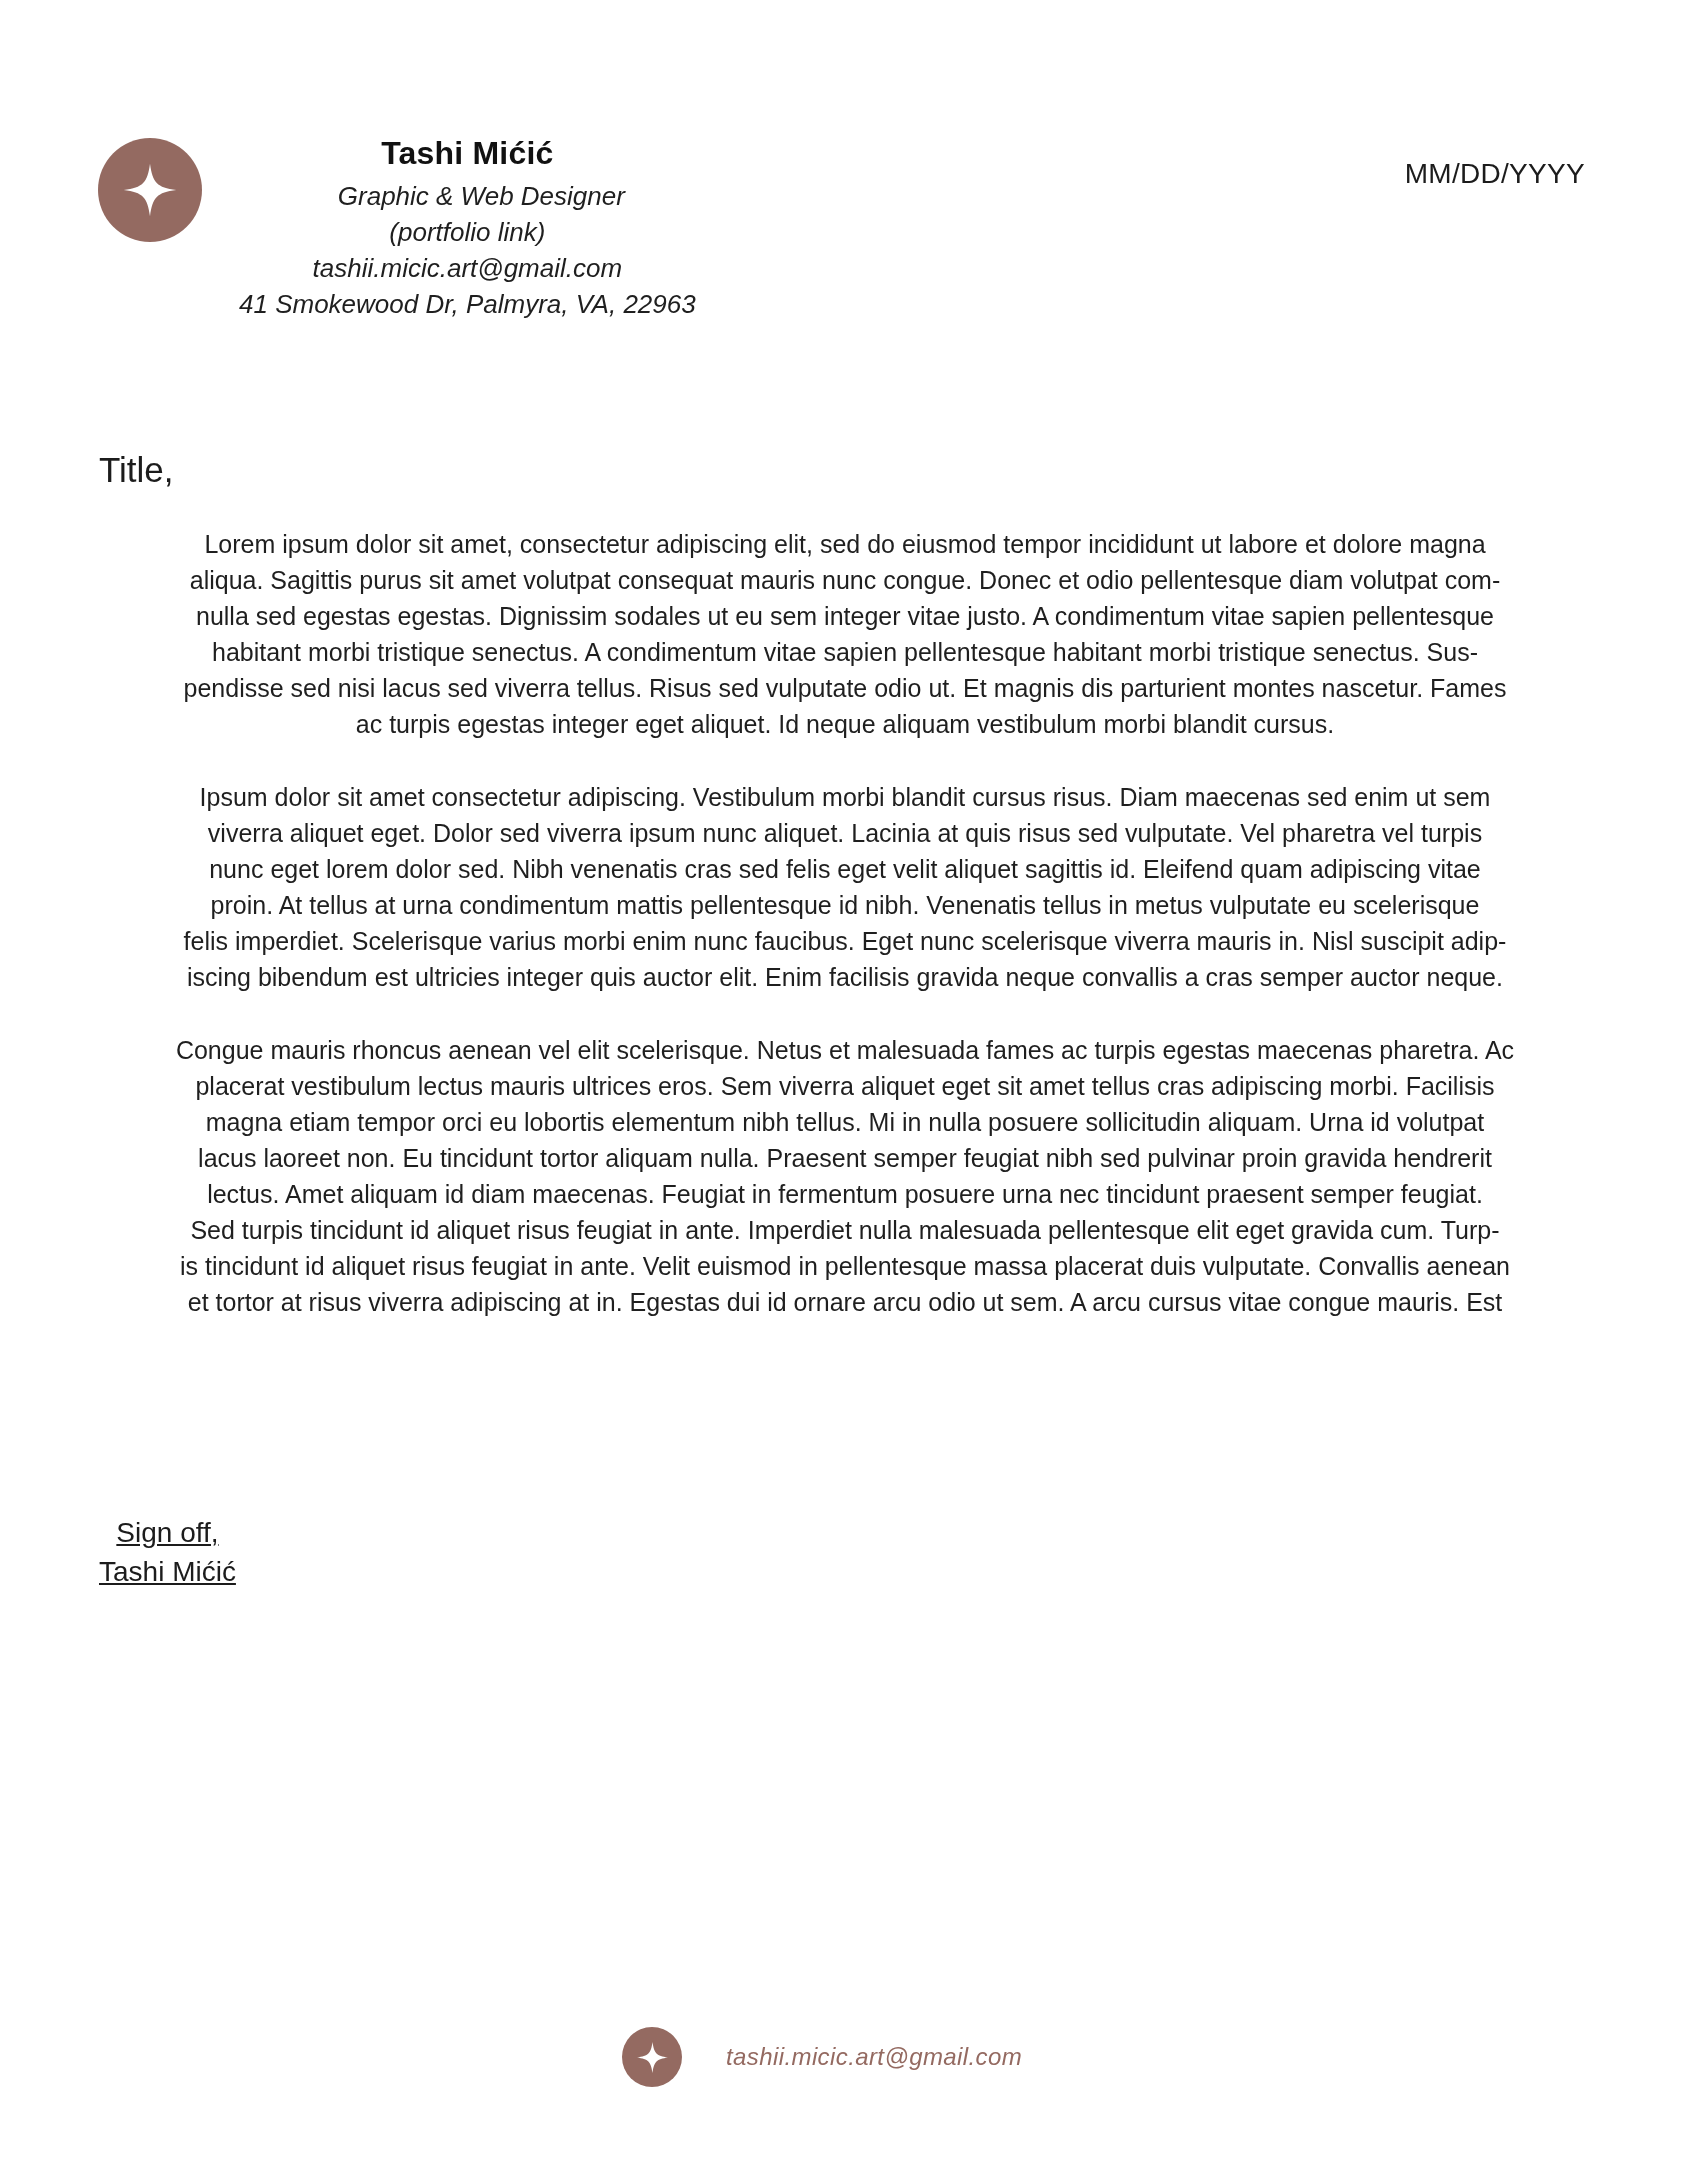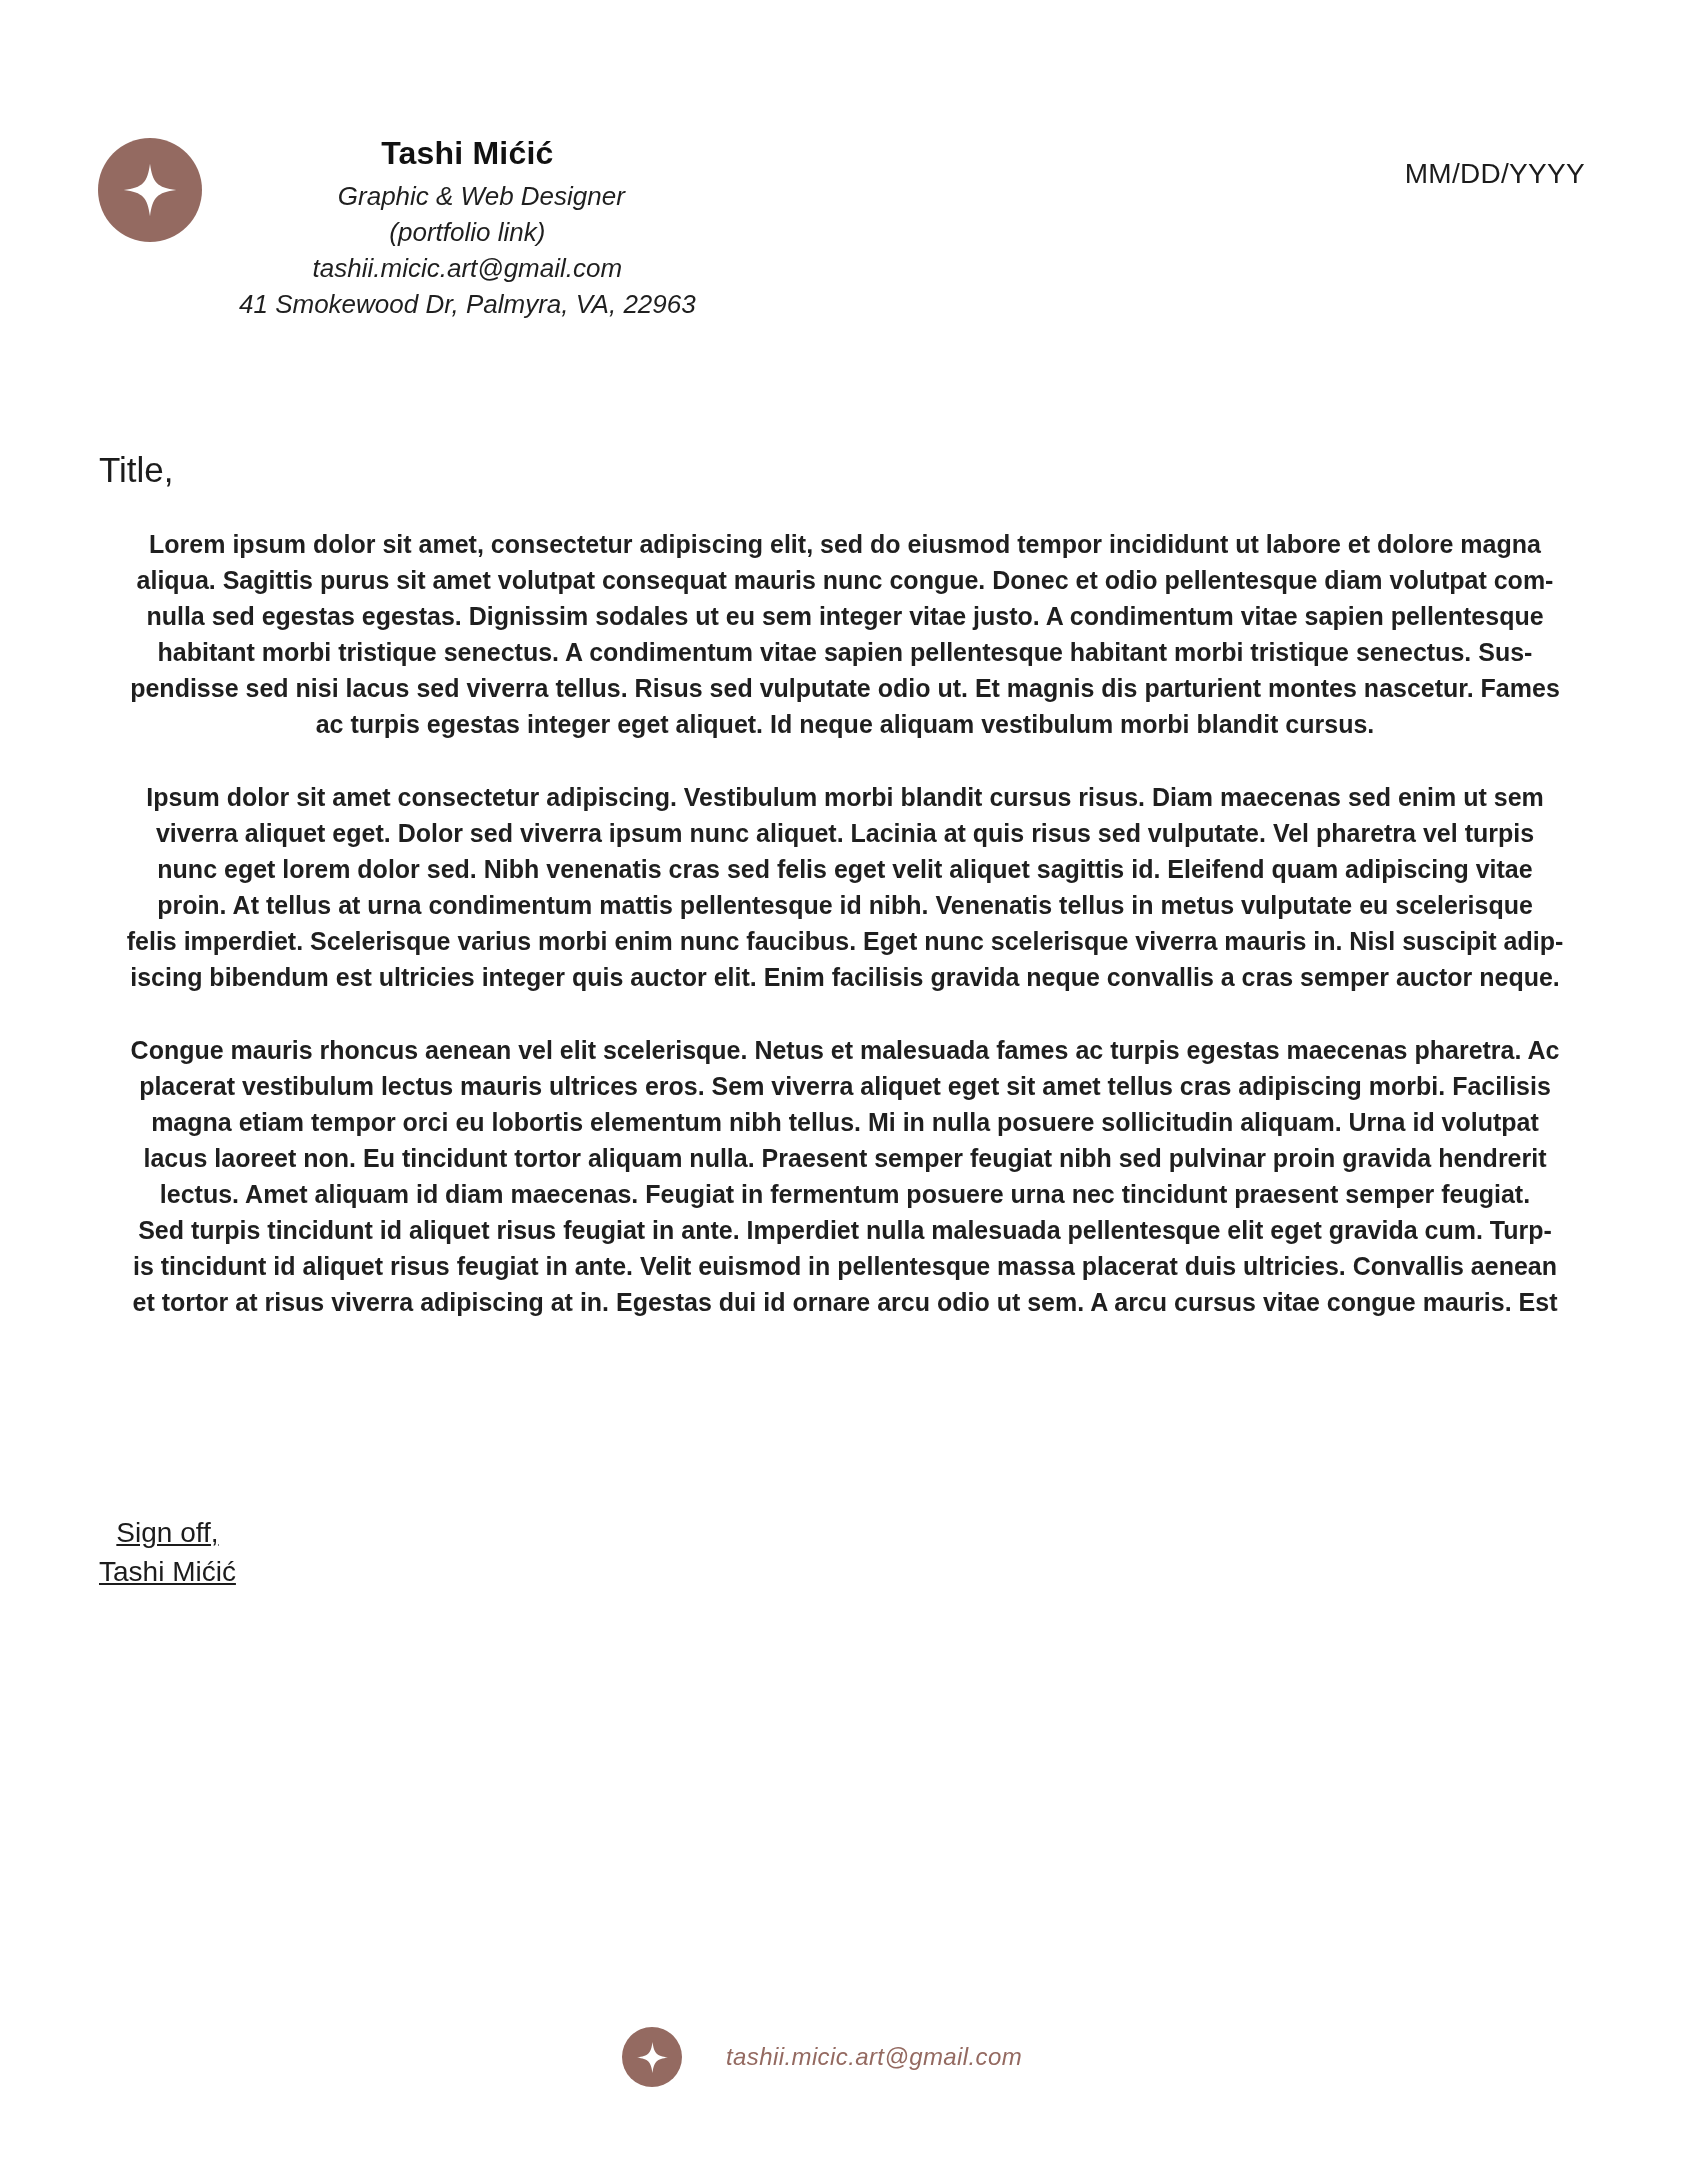--- a/index.html
+++ b/index.html
@@ -67,21 +67,20 @@
       left: 99px;
       top: 452px;
       font-size: 35px;
       line-height: 36px;
     }
     .body-text {
       position: absolute;
       left: 99px;
       top: 526px;
       width: 1492px;
-      font-weight: bold;
     }
     .body-text p {
       margin: 0 0 37px 0;
       font-size: 25px;
       line-height: 36px;
       color: #1f1f1f;
     }
     .body-text p .ln { display: block; white-space: nowrap; }
     .signoff {
       position: absolute;
@@ -154,21 +153,21 @@
         <span class="ln">felis imperdiet. Scelerisque varius morbi enim nunc faucibus. Eget nunc scelerisque viverra mauris in. Nisl suscipit adip-</span>
         <span class="ln">iscing bibendum est ultricies integer quis auctor elit. Enim facilisis gravida neque convallis a cras semper auctor neque.</span>
       </p>
       <p>
         <span class="ln">Congue mauris rhoncus aenean vel elit scelerisque. Netus et malesuada fames ac turpis egestas maecenas pharetra. Ac</span>
         <span class="ln">placerat vestibulum lectus mauris ultrices eros. Sem viverra aliquet eget sit amet tellus cras adipiscing morbi. Facilisis</span>
         <span class="ln">magna etiam tempor orci eu lobortis elementum nibh tellus. Mi in nulla posuere sollicitudin aliquam. Urna id volutpat</span>
         <span class="ln">lacus laoreet non. Eu tincidunt tortor aliquam nulla. Praesent semper feugiat nibh sed pulvinar proin gravida hendrerit</span>
         <span class="ln">lectus. Amet aliquam id diam maecenas. Feugiat in fermentum posuere urna nec tincidunt praesent semper feugiat.</span>
         <span class="ln">Sed turpis tincidunt id aliquet risus feugiat in ante. Imperdiet nulla malesuada pellentesque elit eget gravida cum. Turp-</span>
-        <span class="ln">is tincidunt id aliquet risus feugiat in ante. Velit euismod in pellentesque massa placerat duis ultricies. Convallis aenean</span>
+        <span class="ln">is tincidunt id aliquet risus feugiat in ante. Velit euismod in pellentesque massa placerat duis vulputate. Convallis aenean</span>
         <span class="ln">et tortor at risus viverra adipiscing at in. Egestas dui id ornare arcu odio ut sem. A arcu cursus vitae congue mauris. Est</span>
       </p>
     </div>
 
   <div class="signoff">
     <div>Sign off,</div>
     <div>Tashi Mićić</div>
   </div>
 
   <div class="footer">

